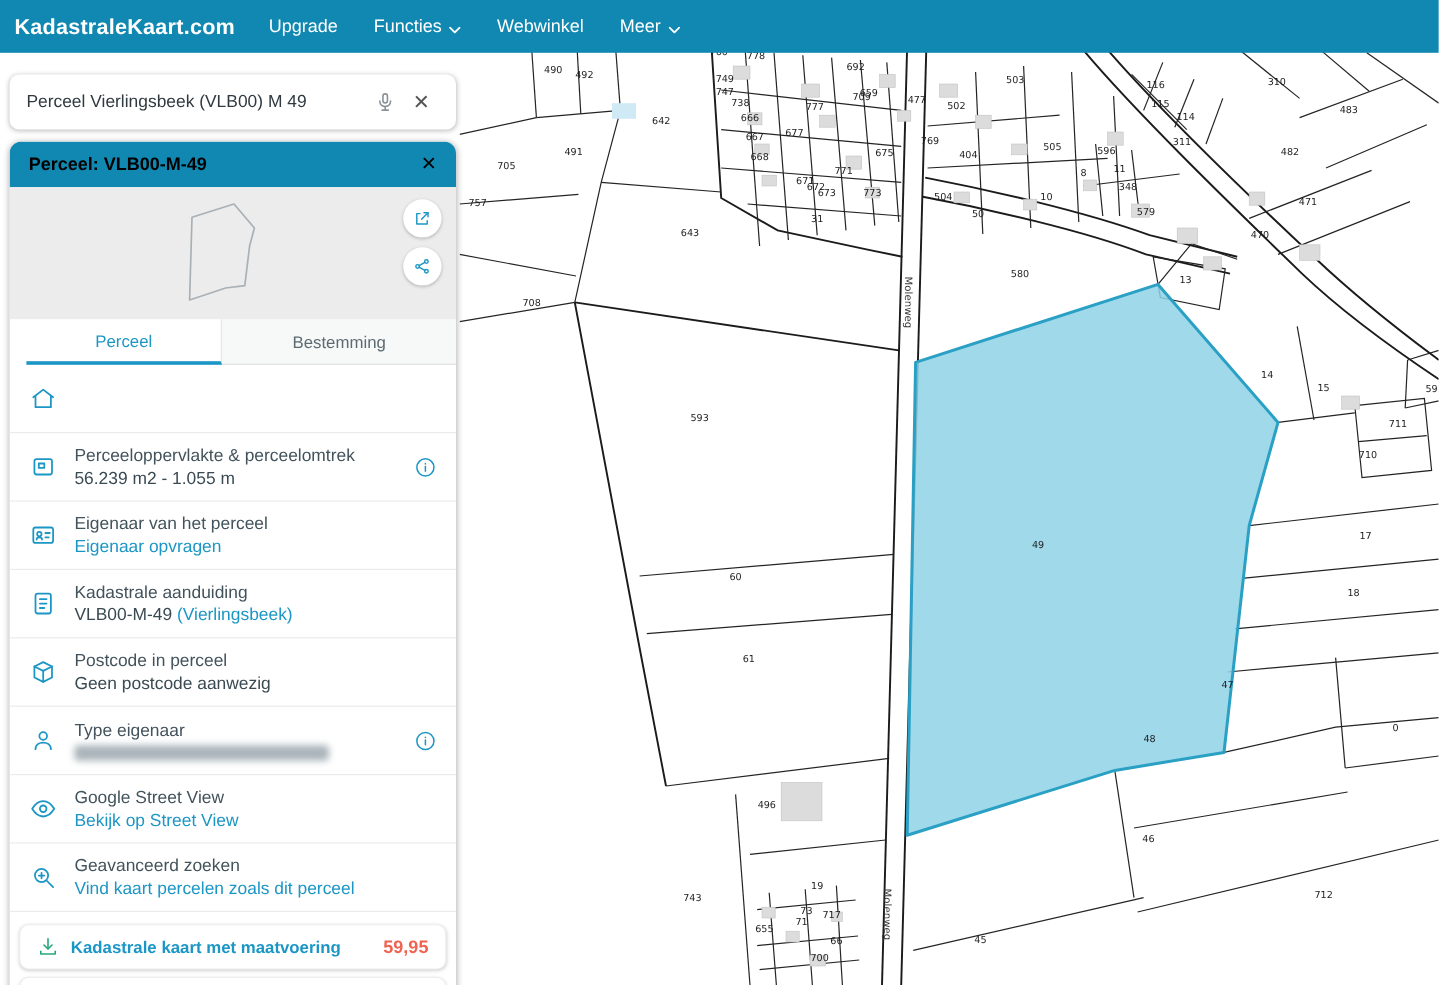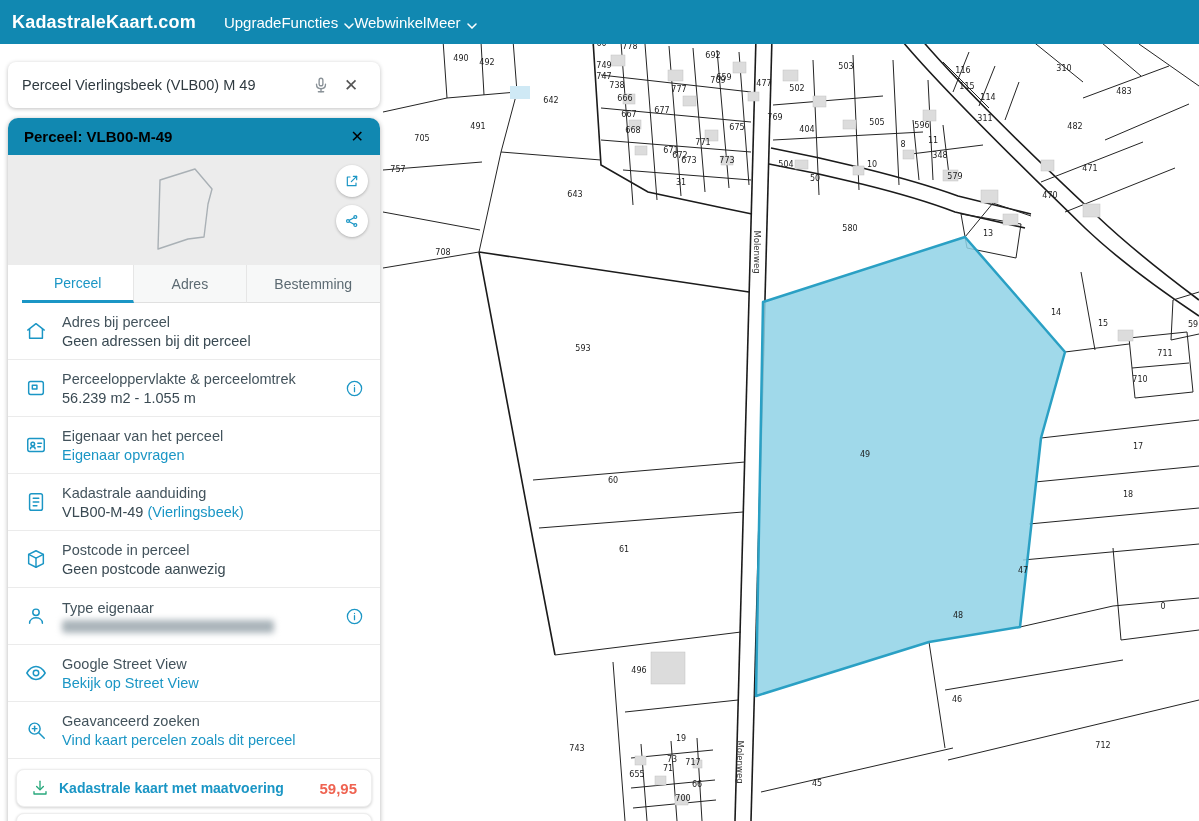--- a/index.html
+++ b/index.html
@@ -17,21 +17,21 @@
   .bld{fill:#dcdcdc;stroke:#c2c2c2;stroke-width:.5;}
   .wat{fill:#cfe9f5;stroke:none;}
   #highlight{fill:var(--hifill);fill-opacity:.85;stroke:var(--histroke);stroke-width:2.5;stroke-linejoin:round;}
   .plbl{font-size:8px;fill:#1c1c1c;text-anchor:middle;font-family:"DejaVu Sans",sans-serif;}
   .rlbl{font-size:8.5px;fill:#3a3a3a;text-anchor:middle;font-family:"DejaVu Sans",sans-serif;}
 
   
   header{position:absolute;top:0;left:0;right:0;height:44px;background:var(--brand);
     display:flex;align-items:center;z-index:30;color:#fff;}
   .logo{font-size:18px;font-weight:bold;margin-left:12px;letter-spacing:.2px;cursor:pointer;text-align:center;}
-  nav{display:flex;margin-left:28px;font-size:15px;}
+  nav{display:flex;gap:30px;margin-left:28px;font-size:15px;}
   .nav-item{display:flex;align-items:center;gap:6px;cursor:pointer;}
   .chev{display:inline-block;margin-top:2px;}
 
   
   .searchbox{position:absolute;left:8px;top:62px;width:372px;height:46px;background:#fff;
     border-radius:8px;box-shadow:0 1px 4px rgba(0,0,0,.25);z-index:20;
     display:flex;align-items:center;padding:0 14px;}
   .searchbox input{border:none;outline:none;flex:1;font-size:14.5px;color:#2f3a40;
     font-family:inherit;background:transparent;}
   .sb-ic{display:flex;align-items:center;justify-content:center;width:30px;height:30px;
@@ -361,37 +361,32 @@
             <circle cx="17" cy="18" r="2.2"></circle>
             <path d="M8,11 L15,7"></path>
             <path d="M8,13 L15,17"></path>
           </svg>
       </button>
     </div>
   </div>
 
   <div class="tabs">
     <div class="tab active">Perceel</div>
-    <div class="tab">Adres</div>
     <div class="tab">Bestemming</div>
   </div>
 
   <div class="items">
 
     <div class="item">
       <span class="iic">
         <svg viewBox="0 0 24 24">
             <path d="M3,11 L12,4 L21,11"></path>
             <path d="M5,10 L5,20 L19,20 L19,10"></path>
           </svg>
       </span>
-      <div class="itxt">
-        <div class="ititle">Adres bij perceel</div>
-        <div class="ival">Geen adressen bij dit perceel</div>
-      </div>
     </div>
 
     <div class="item">
       <span class="iic">
         <svg viewBox="0 0 24 24">
             <rect x="4" y="5" width="16" height="14" rx="2"></rect>
             <rect x="8" y="9" width="5" height="4"></rect>
           </svg>
       </span>
       <div class="itxt">

